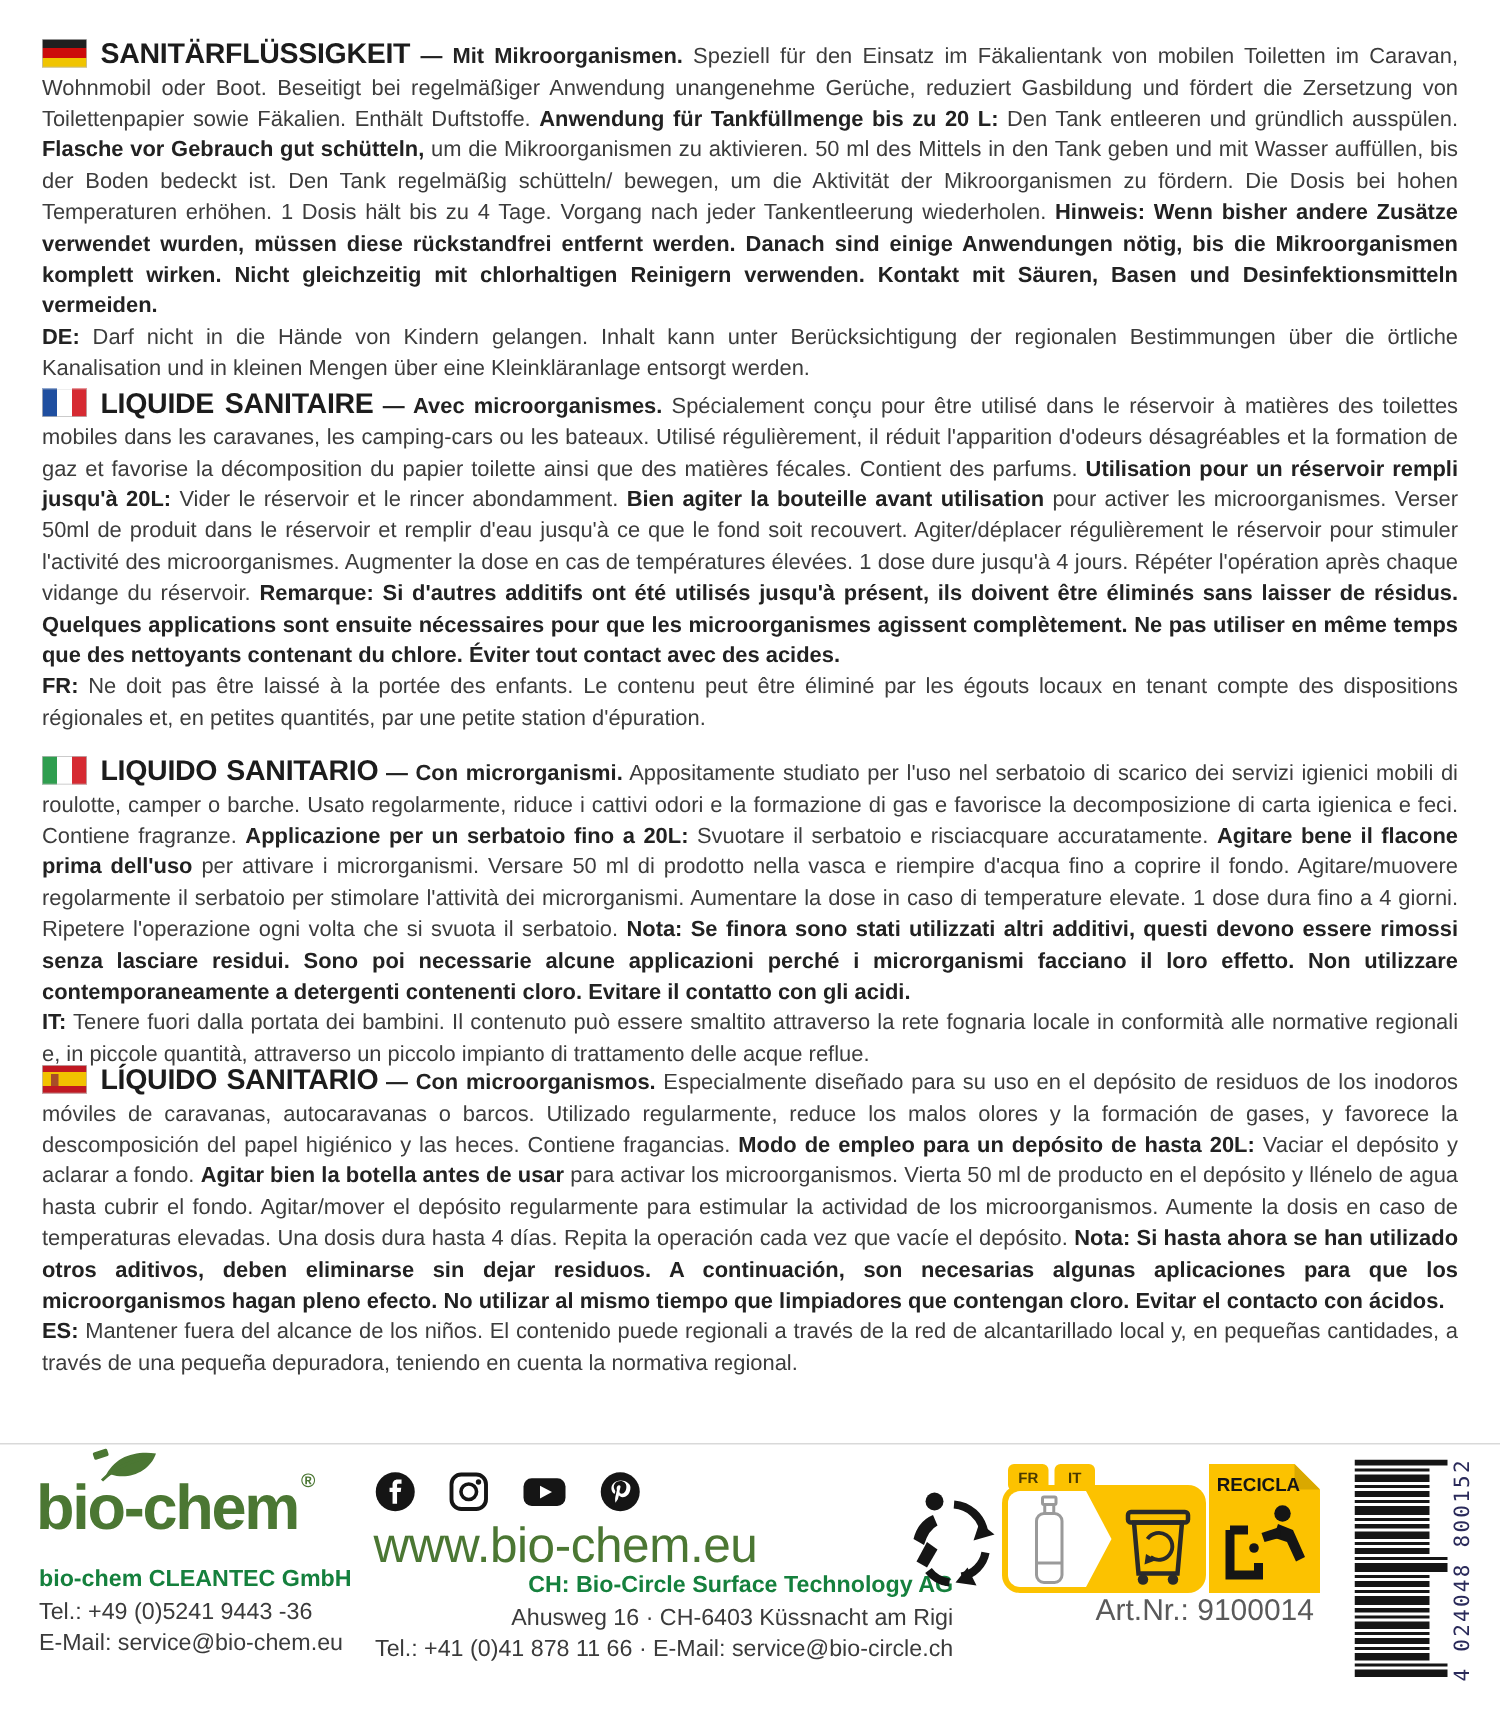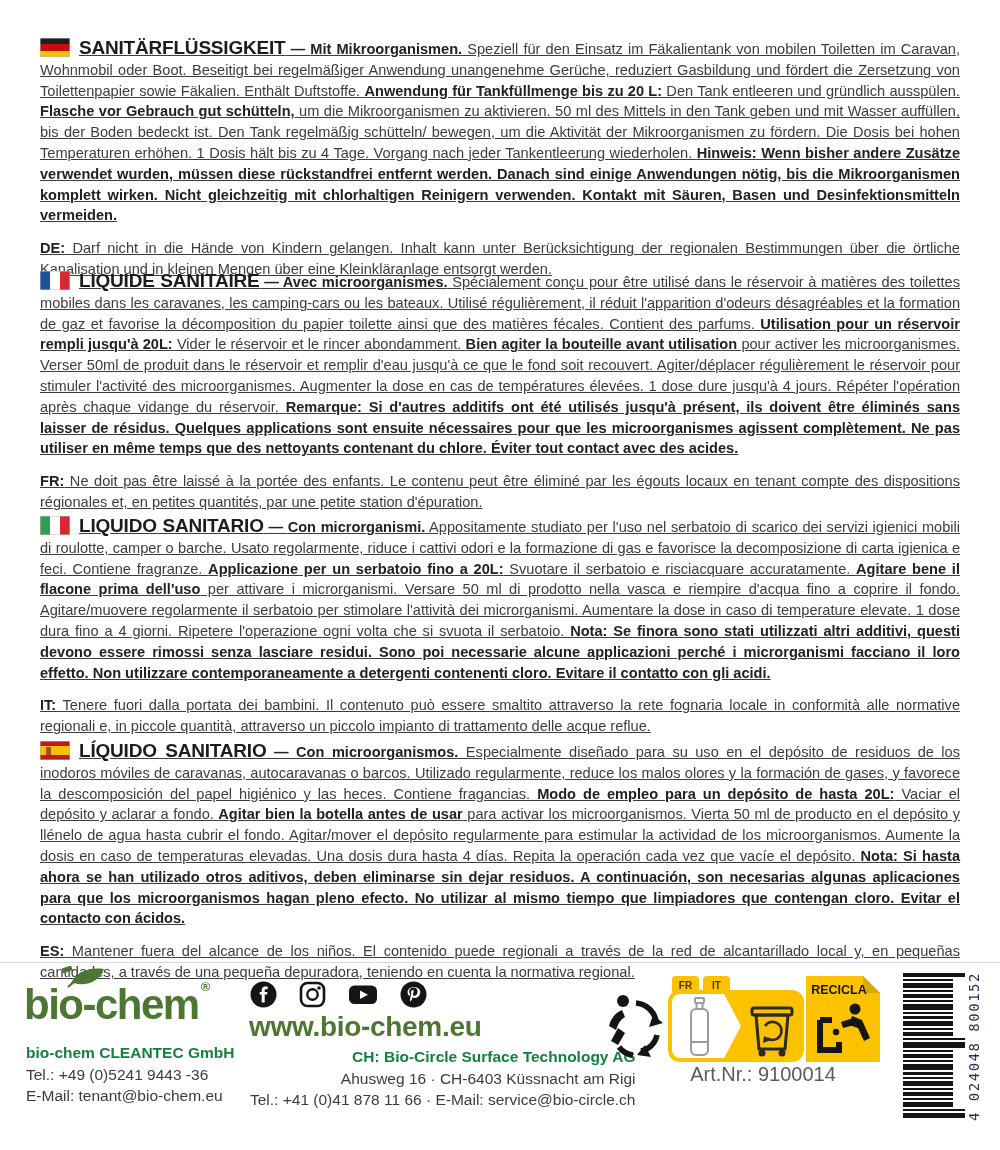--- a/index.html
+++ b/index.html
@@ -4,22 +4,22 @@
 <style>
   html,body{margin:0;padding:0;}
   body{
     width:1000px;height:1150px;position:relative;background:#ffffff;
     font-family:"Liberation Sans", sans-serif;
     color:var(--text-dark,#3c3c3c);
     -webkit-font-smoothing:antialiased;
   }
   .lang-block{position:absolute;left:28px;width:944px;}
   .lang-block p{
-    margin:12px;text-align:justify;
-    font-size:14.6px;line-height:20.8px;color:var(--text-dark,#3c3c3c);text-decoration:underline;
+    margin:0;text-align:justify;
+    font-size:14.6px;line-height:20.8px;color:var(--text-dark,#3c3c3c);
   }
   .lang-block .b{font-weight:700;color:#222;}
   .lang-block .ttl{font-weight:700;font-size:19px;color:#1c1c1c;letter-spacing:-0.2px;}
   .flag{
     display:inline-block;width:30px;height:19px;margin-right:9px;
     vertical-align:-3px;position:relative;box-shadow:0 0 0 0.5px #bbb inset;
   }
   .flag-de{background:linear-gradient(to bottom,#1f1f1f 33.3%,#cc0b0b 33.3% 66.6%,#f0c400 66.6%);}
   .flag-fr{background:linear-gradient(to right,#1f4fa0 33.3%,#ffffff 33.3% 66.6%,#d62a32 66.6%);}
   .flag-it{background:linear-gradient(to right,#2f9e4f 33.3%,#ffffff 33.3% 66.6%,#d62a32 66.6%);}
@@ -33,26 +33,26 @@
   .logo-text{font-size:42px;font-weight:700;letter-spacing:-1.5px;}
   .logo-reg{font-size:13px;font-weight:700;vertical-align:28px;margin-left:2px;}
   .logo-leaf{position:absolute;left:26px;top:-14px;}
 
   .addr{font-size:15.5px;line-height:21.5px;color:#3b3b3b;white-space:nowrap;}
   .addr-name{font-weight:700;color:#15803d;}
   .addr-de{position:absolute;left:26px;top:79px;}
   .addr-ch{position:absolute;left:250px;top:83px;text-align:right;}
 
   .social{position:absolute;left:250px;top:18px;display:flex;gap:22px;}
-  .website{position:absolute;left:249px;top:48px;font-size:28px;color:var(--brand-green,#4b7733);letter-spacing:-0.3px;font-weight:bold;}
+  .website{position:absolute;left:249px;top:48px;font-size:33px;color:var(--brand-green,#4b7733);letter-spacing:-0.3px;}
 
   .triman{position:absolute;left:603px;top:30px;}
   .sortlabel{position:absolute;left:668px;top:13px;}
   .recicla{position:absolute;left:806px;top:13px;}
-  .artnr{position:absolute;left:650px;top:100px;width:226px;text-align:center;
+  .artnr{position:absolute;left:650px;top:100px;width:226px;text-align:right;
          font-size:20px;color:#5a5a5a;}
   .barcode{position:absolute;left:903px;top:10px;}
 </style>
 </head>
 <body>
 
 <div class="lang-block" style="top:26px">
   <p><span class="flag flag-de"></span><span><span class="ttl">SANITÄRFLÜSSIGKEIT</span><span class="b"> — </span><span class="b">Mit Mikroorganismen.</span><span> Speziell für den Einsatz im Fäkalientank von mobilen Toiletten im Caravan, Wohnmobil oder Boot. Beseitigt bei regelmäßiger Anwendung unangenehme Gerüche, reduziert Gasbildung und fördert die Zersetzung von Toilettenpapier sowie Fäkalien. Enthält Duftstoffe. </span><span class="b">Anwendung für Tankfüllmenge bis zu 20 L:</span><span> Den Tank entleeren und gründlich ausspülen. </span><span class="b">Flasche vor Gebrauch gut schütteln,</span><span> um die Mikroorganismen zu aktivieren. 50 ml des Mittels in den Tank geben und mit Wasser auffüllen, bis der Boden bedeckt ist. Den Tank regelmäßig schütteln/ bewegen, um die Aktivität der Mikroorganismen zu fördern. Die Dosis bei hohen Temperaturen erhöhen. 1 Dosis hält bis zu 4 Tage. Vorgang nach jeder Tankentleerung wiederholen. </span><span class="b">Hinweis: Wenn bisher andere Zusätze verwendet wurden, müssen diese rückstandfrei entfernt werden. Danach sind einige Anwendungen nötig, bis die Mikroorganismen komplett wirken. Nicht gleichzeitig mit chlorhaltigen Reinigern verwenden. Kontakt mit Säuren, Basen und Desinfektionsmitteln vermeiden.</span></span></p>
   <p><span><span class="b">DE:</span><span> Darf nicht in die Hände von Kindern gelangen. Inhalt kann unter Berücksichtigung der regionalen Bestimmungen über die örtliche Kanalisation und in kleinen Mengen über eine Kleinkläranlage entsorgt werden.</span></span></p>
 </div>
@@ -60,42 +60,42 @@
 <div class="lang-block" style="top:259px">
   <p><span class="flag flag-fr"></span><span><span class="ttl">LIQUIDE SANITAIRE</span><span class="b"> — </span><span class="b">Avec microorganismes.</span><span> Spécialement conçu pour être utilisé dans le réservoir à matières des toilettes mobiles dans les caravanes, les camping-cars ou les bateaux. Utilisé régulièrement, il réduit l'apparition d'odeurs désagréables et la formation de gaz et favorise la décomposition du papier toilette ainsi que des matières fécales. Contient des parfums. </span><span class="b">Utilisation pour un réservoir rempli jusqu'à 20L:</span><span> Vider le réservoir et le rincer abondamment. </span><span class="b">Bien agiter la bouteille avant utilisation</span><span> pour activer les microorganismes. Verser 50ml de produit dans le réservoir et remplir d'eau jusqu'à ce que le fond soit recouvert. Agiter/déplacer régulièrement le réservoir pour stimuler l'activité des microorganismes. Augmenter la dose en cas de températures élevées. 1 dose dure jusqu'à 4 jours. Répéter l'opération après chaque vidange du réservoir. </span><span class="b">Remarque: Si d'autres additifs ont été utilisés jusqu'à présent, ils doivent être éliminés sans laisser de résidus. Quelques applications sont ensuite nécessaires pour que les microorganismes agissent complètement. Ne pas utiliser en même temps que des nettoyants contenant du chlore. Éviter tout contact avec des acides.</span></span></p>
   <p><span><span class="b">FR:</span><span> Ne doit pas être laissé à la portée des enfants. Le contenu peut être éliminé par les égouts locaux en tenant compte des dispositions régionales et, en petites quantités, par une petite station d'épuration.</span></span></p>
 </div>
 
 <div class="lang-block" style="top:504px">
   <p><span class="flag flag-it"></span><span><span class="ttl">LIQUIDO SANITARIO</span><span class="b"> — </span><span class="b">Con microrganismi.</span><span> Appositamente studiato per l'uso nel serbatoio di scarico dei servizi igienici mobili di roulotte, camper o barche. Usato regolarmente, riduce i cattivi odori e la formazione di gas e favorisce la decomposizione di carta igienica e feci. Contiene fragranze. </span><span class="b">Applicazione per un serbatoio fino a 20L:</span><span> Svuotare il serbatoio e risciacquare accuratamente. </span><span class="b">Agitare bene il flacone prima dell'uso</span><span> per attivare i microrganismi. Versare 50 ml di prodotto nella vasca e riempire d'acqua fino a coprire il fondo. Agitare/muovere regolarmente il serbatoio per stimolare l'attività dei microrganismi. Aumentare la dose in caso di temperature elevate. 1 dose dura fino a 4 giorni. Ripetere l'operazione ogni volta che si svuota il serbatoio. </span><span class="b">Nota: Se finora sono stati utilizzati altri additivi, questi devono essere rimossi senza lasciare residui. Sono poi necessarie alcune applicazioni perché i microrganismi facciano il loro effetto. Non utilizzare contemporaneamente a detergenti contenenti cloro. Evitare il contatto con gli acidi.</span></span></p>
   <p><span><span class="b">IT:</span><span> Tenere fuori dalla portata dei bambini. Il contenuto può essere smaltito attraverso la rete fognaria locale in conformità alle normative regionali e, in piccole quantità, attraverso un piccolo impianto di trattamento delle acque reflue.</span></span></p>
 </div>
 
-<div class="lang-block" style="top:729px">
+<div class="lang-block" style="top:710px">
   <p><span class="flag flag-es"></span><span><span class="ttl">LÍQUIDO SANITARIO</span><span class="b"> — </span><span class="b">Con microorganismos.</span><span> Especialmente diseñado para su uso en el depósito de residuos de los inodoros móviles de caravanas, autocaravanas o barcos. Utilizado regularmente, reduce los malos olores y la formación de gases, y favorece la descomposición del papel higiénico y las heces. Contiene fragancias. </span><span class="b">Modo de empleo para un depósito de hasta 20L:</span><span> Vaciar el depósito y aclarar a fondo. </span><span class="b">Agitar bien la botella antes de usar</span><span> para activar los microorganismos. Vierta 50 ml de producto en el depósito y llénelo de agua hasta cubrir el fondo. Agitar/mover el depósito regularmente para estimular la actividad de los microorganismos. Aumente la dosis en caso de temperaturas elevadas. Una dosis dura hasta 4 días. Repita la operación cada vez que vacíe el depósito. </span><span class="b">Nota: Si hasta ahora se han utilizado otros aditivos, deben eliminarse sin dejar residuos. A continuación, son necesarias algunas aplicaciones para que los microorganismos hagan pleno efecto. No utilizar al mismo tiempo que limpiadores que contengan cloro. Evitar el contacto con ácidos.</span></span></p>
   <p><span><span class="b">ES:</span><span> Mantener fuera del alcance de los niños. El contenido puede regionali a través de la red de alcantarillado local y, en pequeñas cantidades, a través de una pequeña depuradora, teniendo en cuenta la normativa regional.</span></span></p>
 </div>
 
 <div class="rule"></div>
 
 <footer>
 
   <div class="logo">
     <span class="logo-text">bio-chem</span><span class="logo-reg">®</span>
     <svg class="logo-leaf" width="60" height="26" viewBox="0 0 60 26">
       <path d="M20,20 C26,6 40,2 54,4 C50,16 36,22 24,18 Z" fill="#4b7733"></path>
       <path d="M18,22 C28,12 40,8 52,6" stroke="#4b7733" stroke-width="2" fill="none"></path>
       <rect x="12" y="2" width="10" height="5" rx="1" fill="#4b7733" transform="rotate(-18 17 4)"></rect>
     </svg>
   </div>
 
   <div class="addr addr-de">
     <div class="addr-name">bio-chem CLEANTEC GmbH</div>
     <div>Tel.: +49 (0)5241 9443 -36</div>
-    <div>E-Mail: tenant@bio-chem.eu</div>
+    <div>E-Mail: service@bio-chem.eu</div>
   </div>
 
   <div class="social">
     <svg width="27" height="27" viewBox="0 0 27 27">
       <circle cx="13.5" cy="13.5" r="13" fill="#151515"></circle>
       <path d="M15.7,8.2 h2 V5.4 h-2.6 c-2.2,0 -3.4,1.4 -3.4,3.5 v2h-2v2.7h2V21.5h3V13.6h2.4l0.4,-2.7h-2.8V9.2 c0,-0.7 0.3,-1 1,-1z" fill="#fff"></path>
     </svg>
     <svg width="27" height="27" viewBox="0 0 27 27">
       <rect x="2" y="2" width="23" height="23" rx="6.5" fill="none" stroke="#151515" stroke-width="2.6"></rect>
       <circle cx="13.5" cy="13.5" r="5.2" fill="none" stroke="#151515" stroke-width="2.4"></circle>

